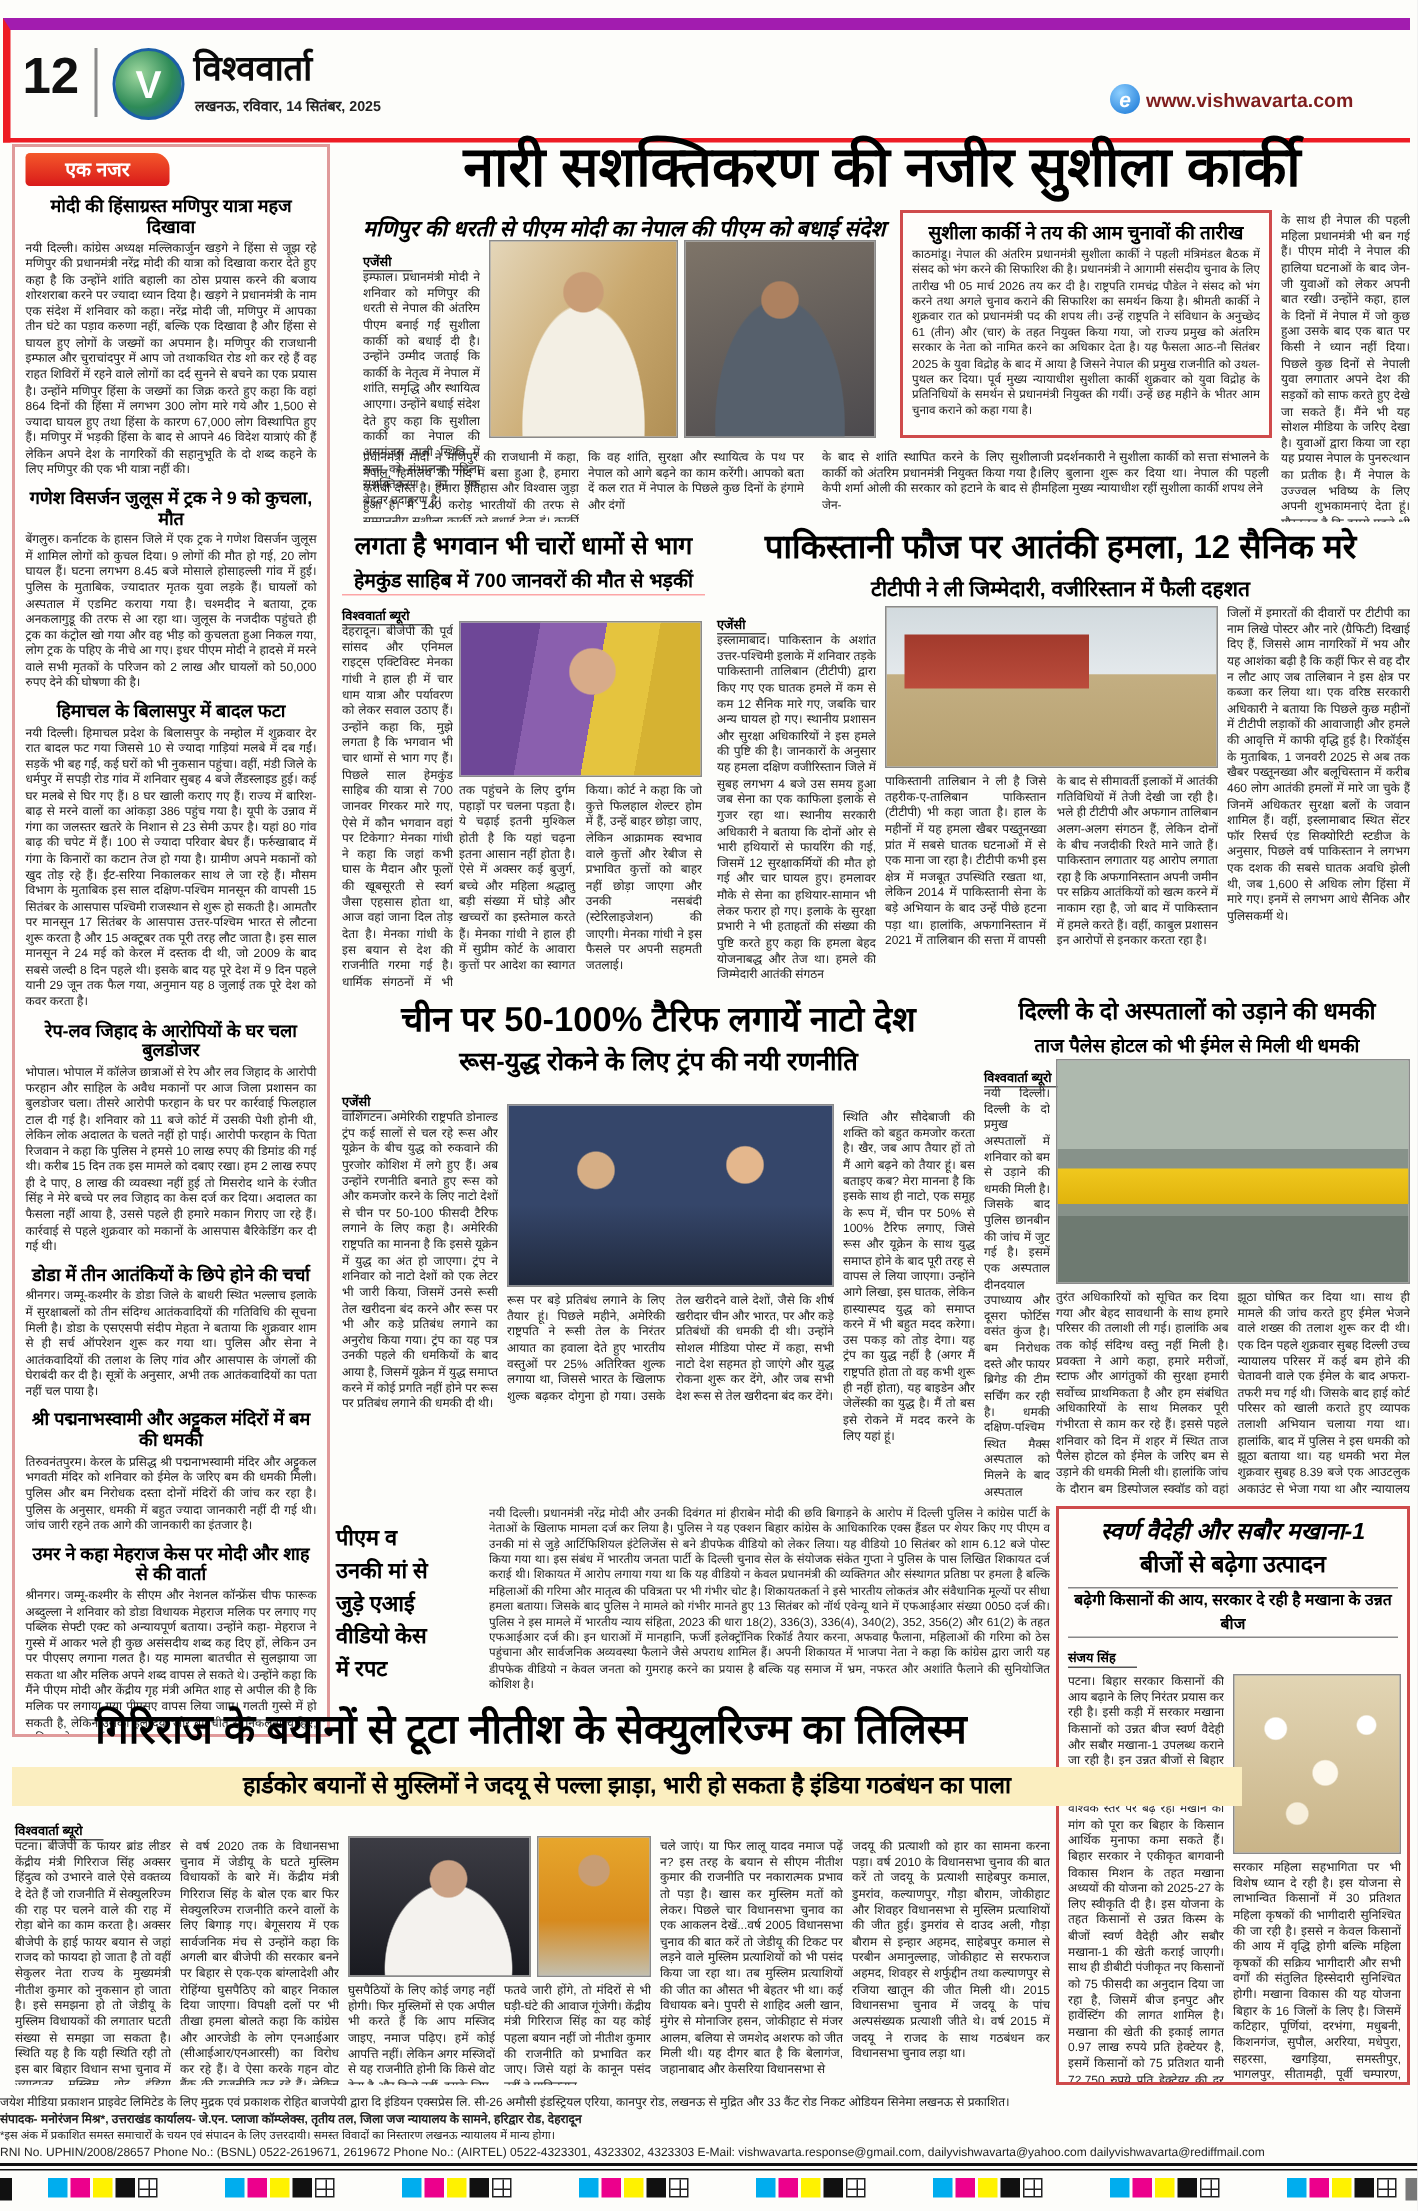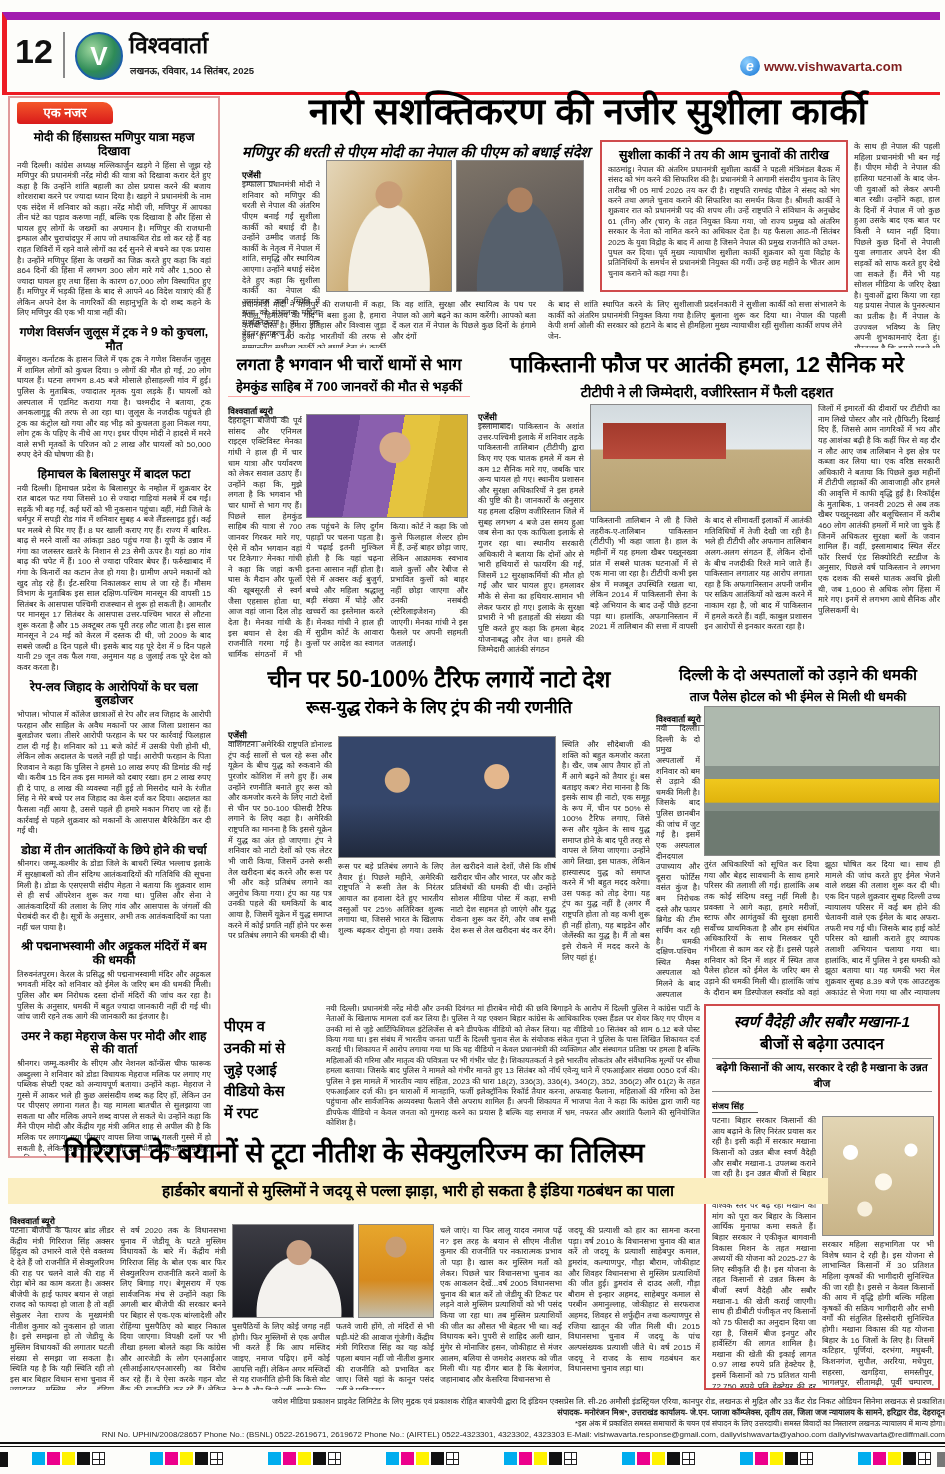--- a/index.html
+++ b/index.html
@@ -179,21 +179,21 @@
   <div class="abs" style="left:10px;top:1210px;"><span class="byline">विश्ववार्ता ब्यूरो</span></div>
   <div class="abs bt" style="left:10px;top:1226px;width:104px;height:164px;">पटना। बीजेपी के फायर ब्रांड लीडर केंद्रीय मंत्री गिरिराज सिंह अक्सर हिंदुत्व को उभारने वाले ऐसे वक्तव्य दे देते हैं जो राजनीति में सेक्युलरिज्म की राह पर चलने वाले की राह में रोड़ा बोने का काम करता है। अक्सर बीजेपी के हाई फायर बयान से जहां राजद को फायदा हो जाता है तो वहीं सेकुलर नेता राज्य के मुख्यमंत्री नीतीश कुमार को नुकसान हो जाता है। इसे समझना हो तो जेडीयू के मुस्लिम विधायकों की लगातार घटती संख्या से समझा जा सकता है। स्थिति यह है कि यही स्थिति रही तो इस बार बिहार विधान सभा चुनाव में ज्यादातर मुस्लिम वोट इंडिया गठबंधन के पाले में जा सकते हैं। आइए देखते हैं वर्ष 2005</div>
   <div class="abs bt" style="left:120px;top:1226px;width:106px;height:164px;">से वर्ष 2020 तक के विधानसभा चुनाव में जेडीयू के घटते मुस्लिम विधायकों के बारे में। केंद्रीय मंत्री गिरिराज सिंह के बोल एक बार फिर सेक्युलरिज्म राजनीति करने वालों के लिए बिगाड़ गए। बेगूसराय में एक सार्वजनिक मंच से उन्होंने कहा कि अगली बार बीजेपी की सरकार बनने पर बिहार से एक-एक बांग्लादेशी और रोहिंग्या घुसपैठिए को बाहर निकाल दिया जाएगा। विपक्षी दलों पर भी तीखा हमला बोलते कहा कि कांग्रेस और आरजेडी के लोग एनआईआर (सीआईआर/एनआरसी) का विरोध कर रहे हैं। वे ऐसा करके गहन वोट बैंक की राजनीति कर रहे हैं। लेकिन हम डंके की चोट पर कहते हैं कि देश और बिहार में</div>
   <div class="abs photo ph-nitish" style="left:232px;top:1224px;width:122px;height:94px;"></div>
   <div class="abs photo ph-giriraj" style="left:358px;top:1224px;width:76px;height:94px;"></div>
   <div class="abs bt" style="left:232px;top:1322px;width:98px;height:68px;">घुसपैठियों के लिए कोई जगह नहीं होगी। फिर मुस्लिमों से एक अपील भी करते हैं कि आप मस्जिद जाइए, नमाज पढ़िए। हमें कोई आपत्ति नहीं। लेकिन अगर मस्जिदों से यह राजनीति होनी कि किसे वोट देना है और किसे नहीं, इसके लिए</div>
   <div class="abs bt" style="left:336px;top:1322px;width:98px;height:68px;">फतवे जारी होंगे, तो मंदिरों से भी घड़ी-घंटे की आवाज गूंजेगी। केंद्रीय मंत्री गिरिराज सिंह का यह कोई पहला बयान नहीं जो नीतीश कुमार की राजनीति को प्रभावित कर जाए। जिसे यहां के कानून पसंद नहीं वे पाकिस्तान</div>
   <div class="abs bt" style="left:440px;top:1226px;width:122px;height:164px;">चले जाएं। या फिर लालू यादव नमाज पढ़ें न? इस तरह के बयान से सीएम नीतीश कुमार की राजनीति पर नकारात्मक प्रभाव तो पड़ा है। खास कर मुस्लिम मतों को लेकर। पिछले चार विधानसभा चुनाव का एक आकलन देखें...वर्ष 2005 विधानसभा चुनाव की बात करें तो जेडीयू की टिकट पर लड़ने वाले मुस्लिम प्रत्याशियों को भी पसंद किया जा रहा था। तब मुस्लिम प्रत्याशियों की जीत का औसत भी बेहतर भी था। कई विधायक बने। पुपरी से शाहिद अली खान, मुंगेर से मोनाजिर हसन, जोकीहाट से मंजर आलम, बलिया से जमशेद अशरफ को जीत मिली थी। यह दीगर बात है कि बेलागंज, जहानाबाद और केसरिया विधानसभा से</div>
   <div class="abs bt" style="left:568px;top:1226px;width:132px;height:164px;">जदयू की प्रत्याशी को हार का सामना करना पड़ा। वर्ष 2010 के विधानसभा चुनाव की बात करें तो जदयू के प्रत्याशी साहेबपुर कमाल, डुमरांव, कल्याणपुर, गौड़ा बौराम, जोकीहाट और शिवहर विधानसभा से मुस्लिम प्रत्याशियों की जीत हुई। डुमरांव से दाउद अली, गौड़ा बौराम से इन्हार अहमद, साहेबपुर कमाल से परबीन अमानुल्लाह, जोकीहाट से सरफराज अहमद, शिवहर से शर्फुद्दीन तथा कल्याणपुर से रजिया खातून की जीत मिली थी। 2015 विधानसभा चुनाव में जदयू के पांच अल्पसंख्यक प्रत्याशी जीते थे। वर्ष 2015 में जदयू ने राजद के साथ गठबंधन कर विधानसभा चुनाव लड़ा था।</div>
 
-  <div class="abs" style="left:0;top:1396px;width:945px;text-align:right;color:#222;">
+  <div class="abs" style="left:0;top:1396px;width:945px;text-align:left;color:#222;">
     <div style="font-size:8px;line-height:11px;">जयेश मीडिया प्रकाशन प्राइवेट लिमिटेड के लिए मुद्रक एवं प्रकाशक रोहित बाजपेयी द्वारा दि इंडियन एक्सप्रेस लि. सी-26 अमौसी इंडस्ट्रियल एरिया, कानपुर रोड, लखनऊ से मुद्रित और 33 कैंट रोड निकट ओडियन सिनेमा लखनऊ से प्रकाशित।</div>
     <div style="font-size:8px;line-height:11px;font-weight:bold;">संपादक- मनोरंजन मिश्र*, उत्तराखंड कार्यालय- जे.एन. प्लाजा कॉम्प्लेक्स, तृतीय तल, जिला जज न्यायालय के सामने, हरिद्वार रोड, देहरादून</div>
     <div style="font-size:7.5px;line-height:11px;">*इस अंक में प्रकाशित समस्त समाचारों के चयन एवं संपादन के लिए उत्तरदायी। समस्त विवादों का निस्तारण लखनऊ न्यायालय में मान्य होगा।</div>
     <div style="font-size:8px;line-height:12px;">RNI No. UPHIN/2008/28657  Phone No.:  (BSNL) 0522-2619671, 2619672  Phone No.: (AIRTEL) 0522-4323301, 4323302, 4323303  E-Mail: vishwavarta.response@gmail.com,  dailyvishwavarta@yahoo.com dailyvishwavarta@rediffmail.com</div>
   </div>
   <div class="abs" style="left:0;top:1442px;width:945px;height:2px;background:#111;"></div>
   <div class="abs" style="left:0;top:1446px;width:945px;height:1px;background:#111;"></div>
 
   <div class="abs" style="left:0;top:1452px;width:945px;height:18px;">
     <div class="abs" style="left:0;top:0;width:8px;height:15px;background:#111;"></div>

